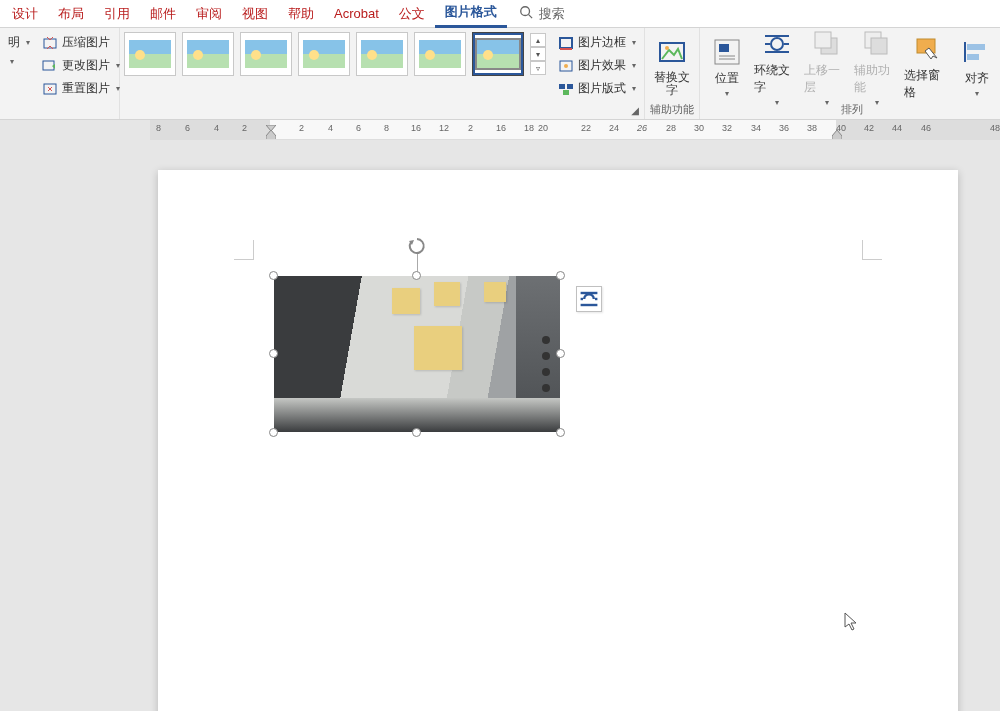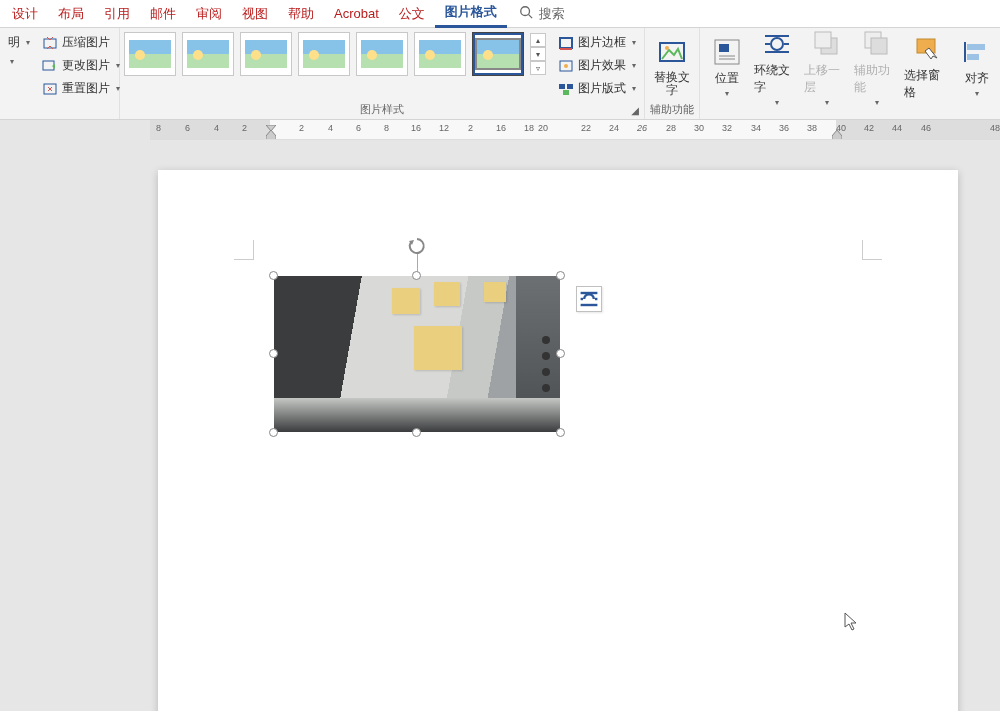--- a/index.html
+++ b/index.html
@@ -206,21 +206,20 @@
                 <rect x="1" y="3" width="6" height="5" fill="#2b579a"></rect>
                 <rect x="9" y="3" width="6" height="5" fill="#2b579a"></rect>
                 <rect x="5" y="9" width="6" height="5" fill="#5cb85c"></rect>
               </svg>
             </span>
           <span>图片版式</span>
             <span class="dd">▾</span>
         </div>
       </div>
     </div>
-    <div class="ribbon-group-label">图片样式</div>
     <div class="dlg-launcher">◢</div>
   </div>
 
   <div class="ribbon-group group-rel">
     <div class="ribbon-group-content">
       <div class="big-btn">
         <span class="icon32">
             <svg viewBox="0 0 32 32">
               <rect x="4" y="6" width="24" height="18" fill="none" stroke="#2b579a" stroke-width="2"></rect>
               <polyline points="6,22 13,13 18,18 22,12 26,22" fill="none" stroke="#5cb85c" stroke-width="2"></polyline>
@@ -294,20 +293,21 @@
             <svg viewBox="0 0 32 32">
               <line x1="4" y1="6" x2="4" y2="26" stroke="#2b579a" stroke-width="2"></line>
               <rect x="6" y="8" width="18" height="6" fill="#9cc2e5"></rect>
               <rect x="6" y="18" width="12" height="6" fill="#9cc2e5"></rect>
             </svg>
           </span>
         <span>对齐</span>
           <span class="dd">▾</span>
       </div>
     </div>
+    <div class="ribbon-group-label">排列</div>
   </div>
 </div>
 
 <div class="ruler-wrap">
   <div class="dark-zone" style="width:120px;"></div>
   <div class="dark-zone" style="left:686px; width:400px;"></div>
 
   <span class="ruler-num" style="left:6px;">8</span>
   <span class="ruler-num" style="left:35px;">6</span>
   <span class="ruler-num" style="left:64px;">4</span>

